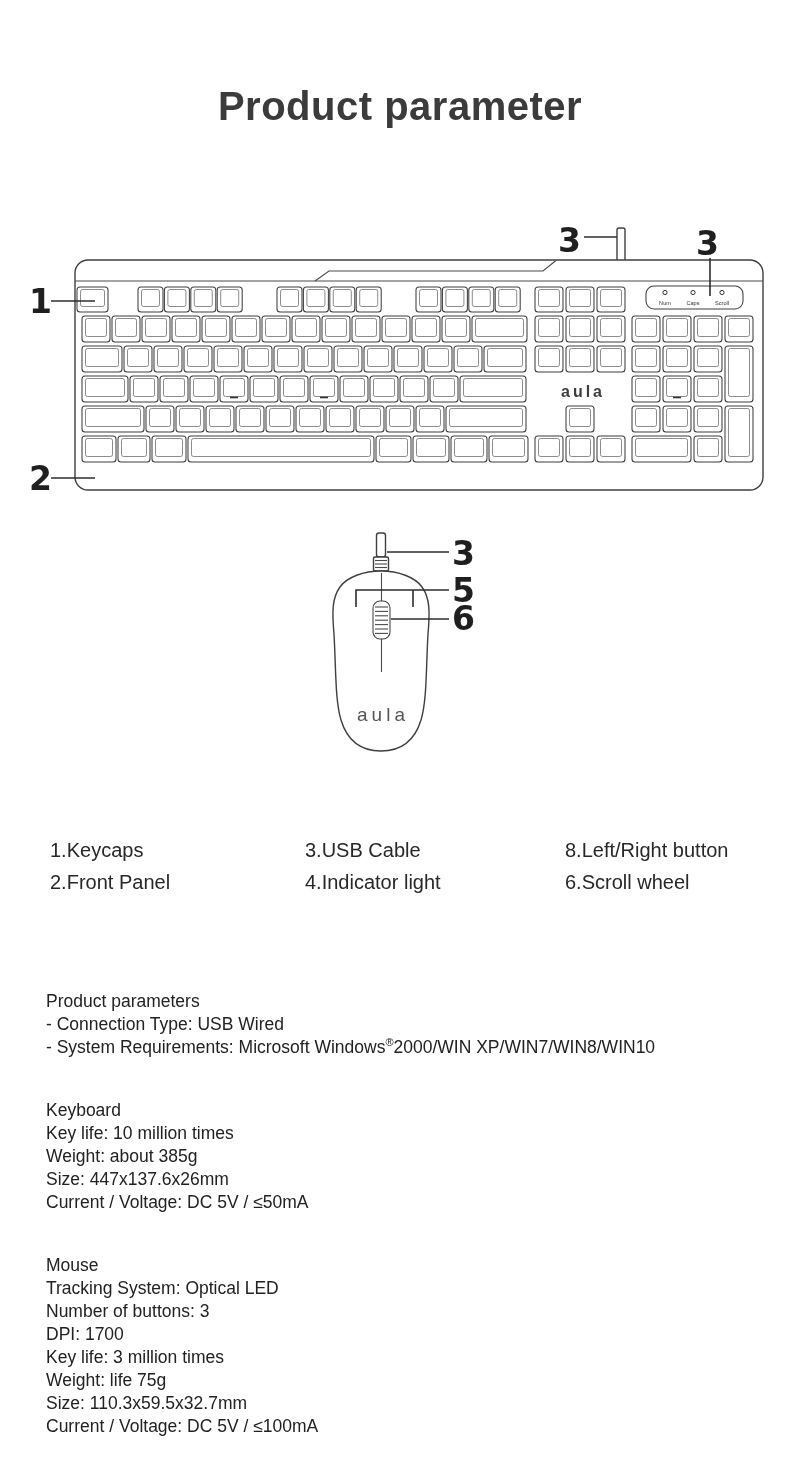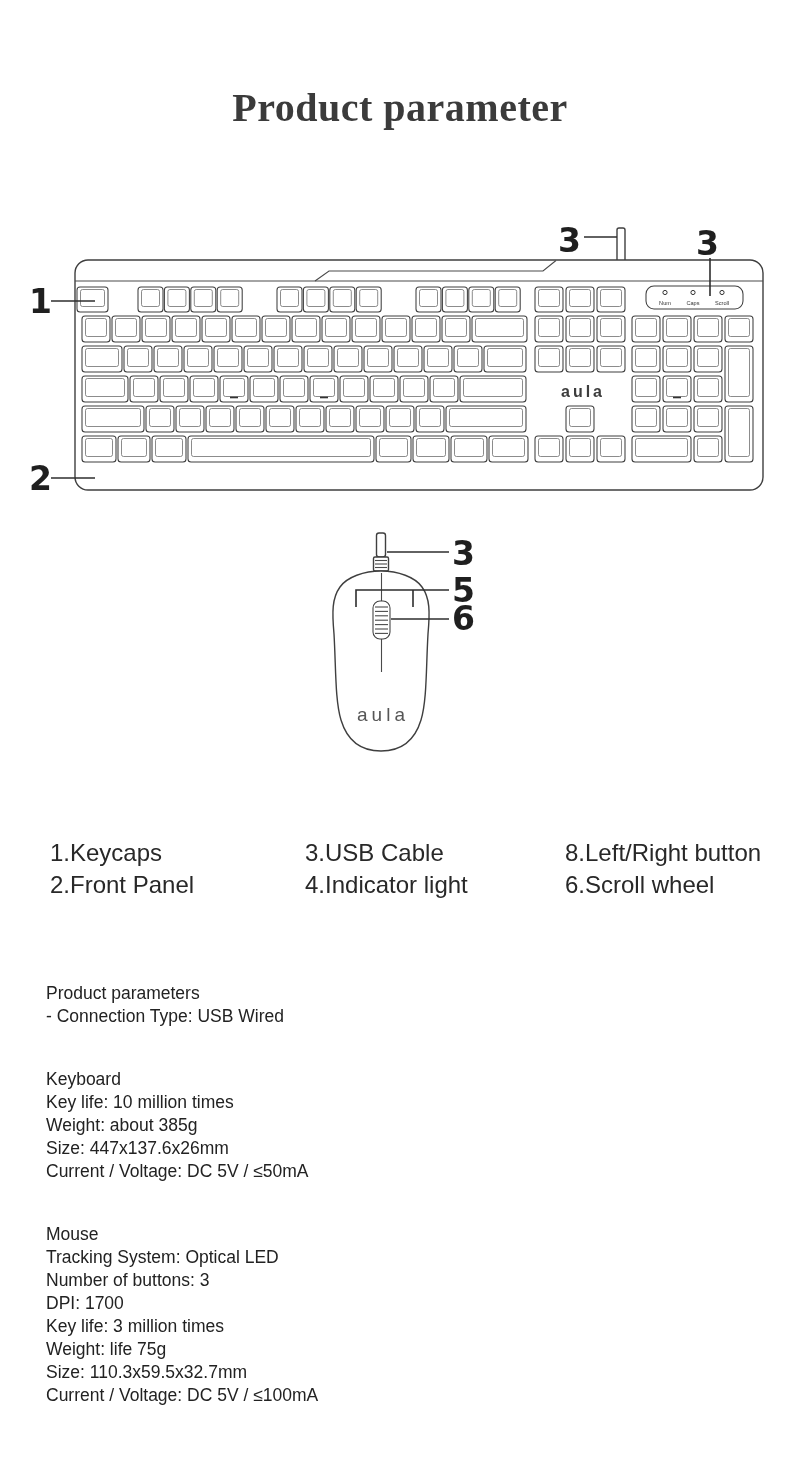--- a/index.html
+++ b/index.html
@@ -1,37 +1,37 @@
 <!DOCTYPE html>
 <html><head>
 <meta charset="utf-8">
 <style>
   html,body{margin:0;padding:0;background:#fff;}
   .page{position:relative;width:800px;height:1473px;background:#ffffff;overflow:hidden;
         font-family:"Liberation Sans",sans-serif;color:#232323;}
   .title{position:absolute;top:84px;left:0;width:800px;text-align:center;margin:0;
-         font-family:Liberation Serif, serif;font-weight:700;font-size:40px;
+         font-family:Liberation Sans, sans-serif;font-weight:700;font-size:40px;
          letter-spacing:0.5px;color:#3b3b3b;}
   .diagram-svg{position:absolute;top:200px;left:0;}
   svg text{font-family:"Liberation Sans",sans-serif;}
   .callout-num{font-family:"DejaVu Sans",sans-serif;font-weight:700;font-size:33px;fill:#1f1f1f;}
   .callout-line{stroke:#2e2e2e;stroke-width:1.6;fill:none;}
   .outline{fill:#ffffff;stroke:#3f3f3f;stroke-width:1.4;}
   .thinline{stroke:#4a4a4a;stroke-width:1.1;fill:none;}
   .ko{fill:#ffffff;stroke:#3f3f3f;stroke-width:1.05;}
   .ki{fill:#ffffff;stroke:#6f6f6f;stroke-width:0.8;}
   .bump{stroke:#333;stroke-width:1.6;}
   .ind-label{font-size:5.6px;fill:#333;}
   .brand-kb{font-size:16px;letter-spacing:3px;font-weight:600;fill:#3d3d3d;}
   .brand-mouse{font-size:19px;letter-spacing:4px;fill:#565656;}
-  .legend-item{position:absolute;font-size:24px;color:#282828;white-space:nowrap;}
+  .legend-item{position:absolute;font-size:20px;color:#282828;white-space:nowrap;}
   .specs{position:absolute;left:46px;top:982px;width:740px;font-size:17.5px;
          line-height:23px;color:#222;}
   .spec-section{margin-top:40px;}
-  .spec-section:first-child{margin-top:0;}
+  .spec-section:first-child{margin-top:8px;}
   .spec-line{white-space:nowrap;}
   .sup{font-size:11px;vertical-align:super;line-height:0;}
 </style>
 </head>
 <body>
 
 <div class="page">
 
   <h1 class="title">Product parameter</h1>
 
@@ -338,20 +338,21 @@
     <div class="legend-item" style="left:305px;top:839px">3.USB Cable</div>
     <div class="legend-item" style="left:305px;top:871px">4.Indicator light</div>
     <div class="legend-item" style="left:565px;top:839px">8.Left/Right button</div>
     <div class="legend-item" style="left:565px;top:871px">6.Scroll wheel</div>
   </div>
 
   <div class="specs">
     <div class="spec-section">
       <div class="spec-line">Product parameters</div>
       <div class="spec-line">- Connection Type: USB Wired</div>
+      <div class="spec-line"><span>- System Requirements: Microsoft Windows</span><span class="sup">®</span><span>2000/WIN XP/WIN7/WIN8/WIN10</span></div>
     </div>
     <div class="spec-section">
       <div class="spec-line">Keyboard</div>
       <div class="spec-line">Key life: 10 million times</div>
       <div class="spec-line">Weight: about 385g</div>
       <div class="spec-line">Size: 447x137.6x26mm</div>
       <div class="spec-line">Current / Voltage: DC 5V / ≤50mA</div>
     </div>
     <div class="spec-section">
       <div class="spec-line">Mouse</div>

